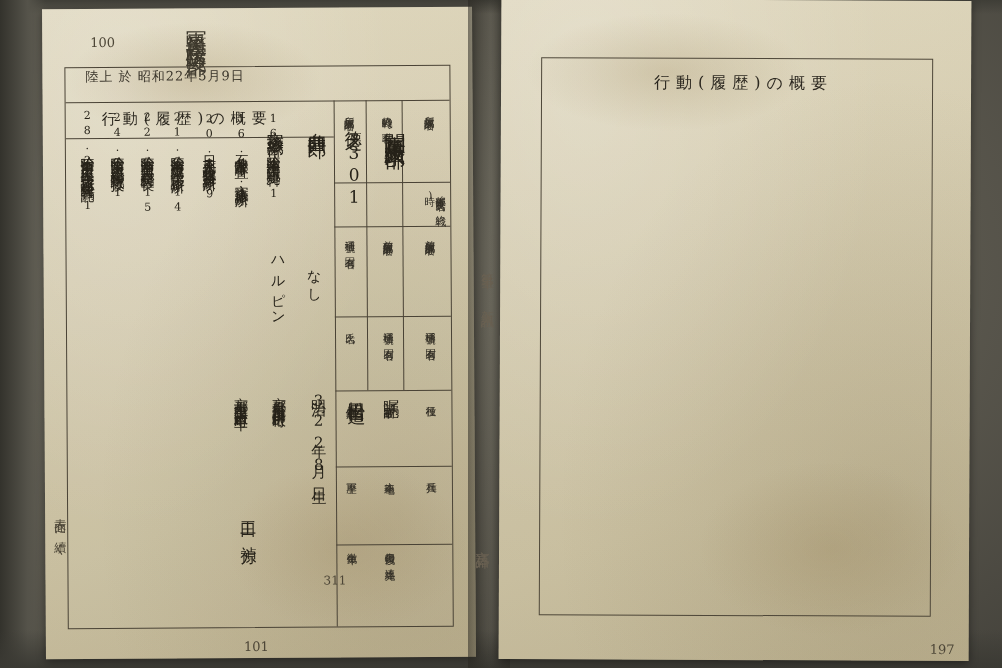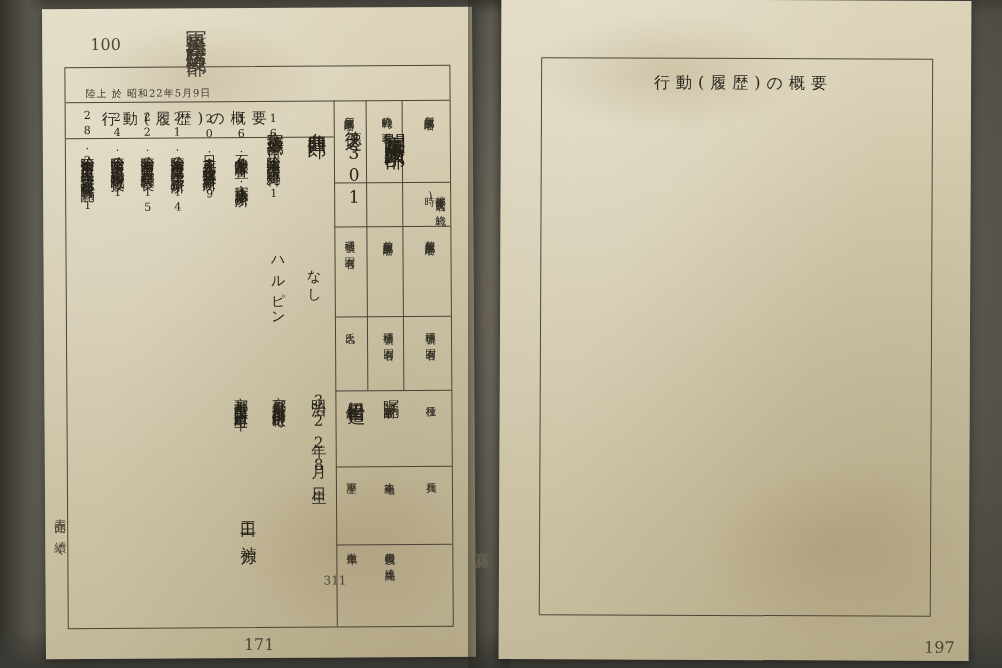--- a/index.html
+++ b/index.html
@@ -118,23 +118,23 @@
     position: absolute;
     left: 120px; top: 3px;
     font-family: "DejaVu Serif", serif;
     font-size: 19px;
     font-weight: bold;
     letter-spacing: 5px;
     color: #2b271f;
   }
   .title-sub {
     position: absolute;
-    left: 20px; top: 19px;
-    font-family: "DejaVu Serif", serif;
-    font-size: 10px;
+    left: 20px; top: 0;
+    font-family: "DejaVu Serif", serif;
+    font-size: 13px;
     letter-spacing: 1px;
     color: #3a352b;
   }
 
   .section-head {
     position: absolute;
     font-family: "DejaVu Serif", serif;
     font-size: 15px;
     letter-spacing: 6px;
     color: #2b271f;
@@ -183,21 +183,21 @@
     writing-mode: vertical-rl;
     text-orientation: upright;
     color: #4b4436;
     letter-spacing: 3px;
   }
 
   .page-num {
     position: absolute;
     font-family: "DejaVu Serif", serif;
     color: #4d4637;
-    font-size: 16px;
+    font-size: 13px;
   }
 
   .top-scrawl {
     position: absolute;
     font-family: "DejaVu Serif", serif;
     color: #3d382c;
     letter-spacing: 4px;
     white-space: nowrap;
   }
   .stamp-ish {
@@ -316,21 +316,21 @@
     <div class="vwrite" style="left:98px; top:102px; font-size:11px; height:32px;">22.5.15</div>
 
     <div class="vwrite" style="left:66px; top:136px; font-size:14px; height:290px;">哈爾濱医大小兒科學院教授</div>
     <div class="vwrite" style="left:68px; top:102px; font-size:11px; height:32px;">24.7.1</div>
 
     <div class="vwrite" style="left:36px; top:136px; font-size:14px; height:340px;">哈爾濱市日本人民會診療所小兒科嘱託</div>
     <div class="vwrite" style="left:38px; top:100px; font-size:11px; height:34px;">28.2.31</div>
 
     <div class="margin-note" style="left:6px; top:500px; font-size:12px; height:110px;">表面に續く</div>
 
-    <div class="page-num" style="left:198px; bottom:4px;">171</div>
+    <div class="page-num" style="left:198px; bottom:4px;">101</div>
   </div>
 
   <div class="spine-shadow"></div>
 
   <div class="stamp-ish" style="left:478px; top:262px; font-size:13px; height:90px;">第引筆</div>
   <div class="stamp-ish" style="left:478px; top:300px; font-size:13px; height:70px;">新入議</div>
   <div class="stamp-ish" style="left:474px; top:540px; font-size:14px; height:70px;">言語外</div>
 
   <div class="sheet right">
     <div class="grain"></div>

